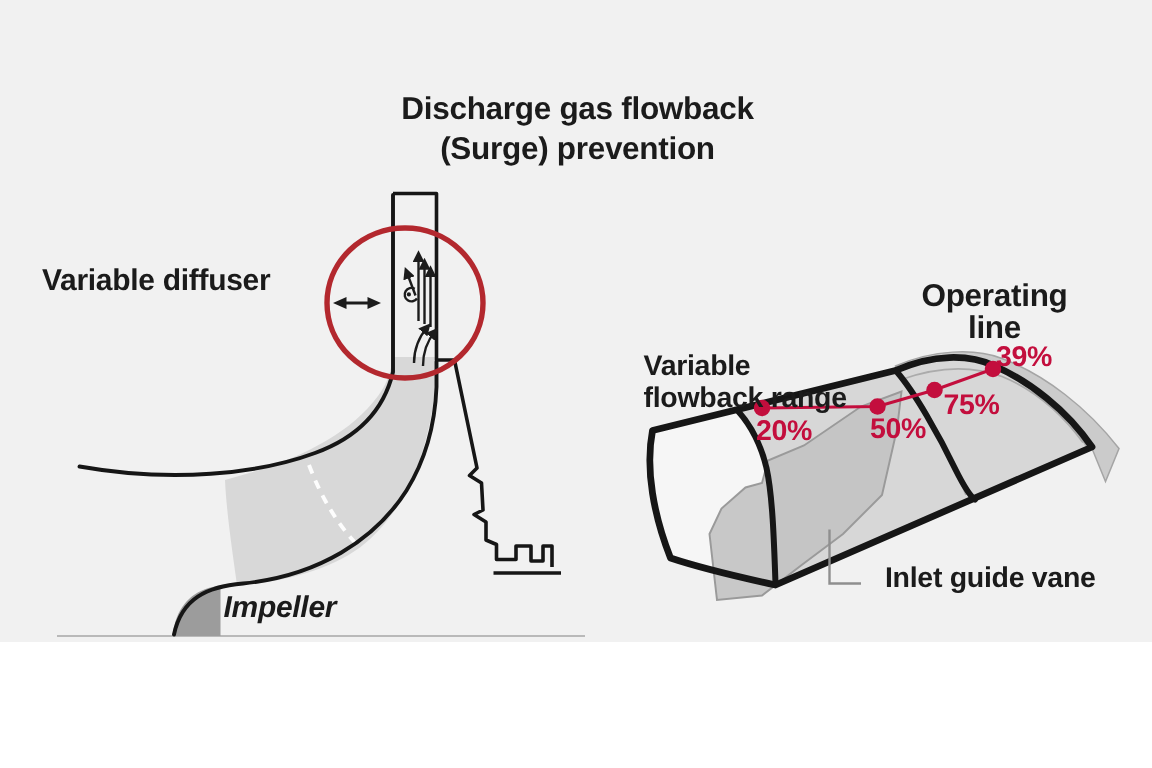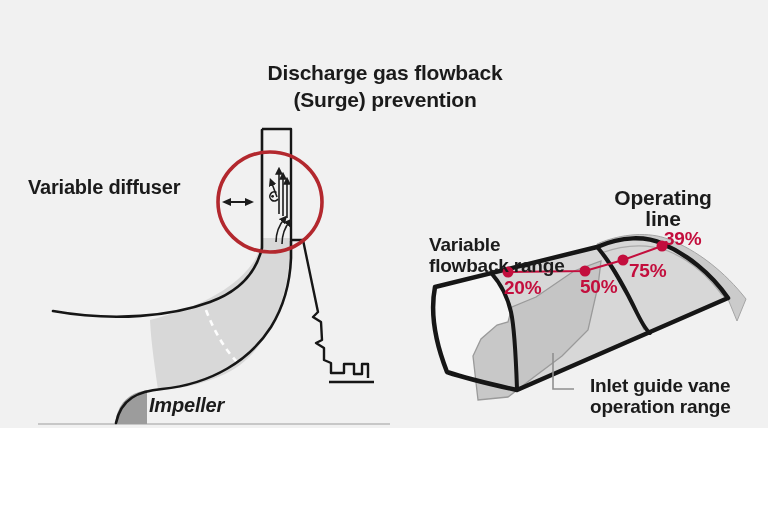--- a/index.html
+++ b/index.html
@@ -150,21 +150,20 @@
     <div>flowback range</div>
   </div>
 
   <div class="lbl opline">
     <div>Operating</div>
     <div>line</div>
   </div>
 
   <div class="lbl igv">
     <div>Inlet guide vane</div>
-    <div>operation range</div>
   </div>
 
   <div class="pct pct-25">20%</div>
   <div class="pct pct-50">50%</div>
   <div class="pct pct-75">75%</div>
   <div class="pct pct-100">39%</div>
 
 </div>
 
 </body></html>

